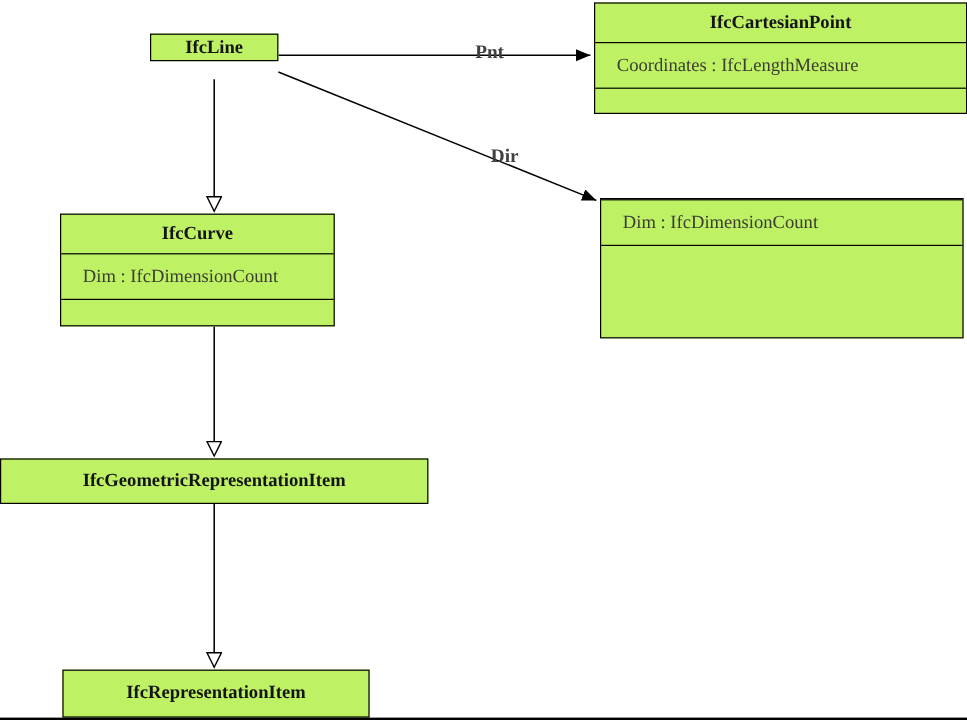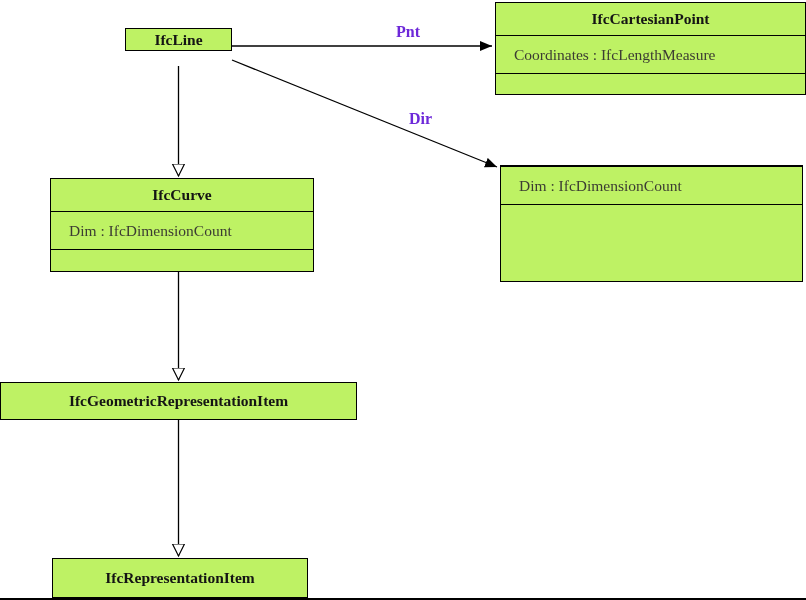--- a/index.html
+++ b/index.html
@@ -36,21 +36,22 @@
   .uml-attr { white-space: nowrap; }
   .uml-empty {
     border-top: 1px solid #000;
     flex: 1 0 auto;
     min-height: 16px;
   }
   .edge-label {
     position: absolute;
     font-weight: 700;
     font-size: 16px;
-    color: #6d28d9;
+    color: #404040;
+    margin-top: 12px;
   }
   svg.edges {
     position: absolute;
     left: 0; top: 0;
     pointer-events: none;
   }
   .frame-bottom {
     position: absolute;
     left: 0; top: 598px;
     width: 806px; height: 2px;
@@ -91,21 +92,21 @@
   <div class="uml-empty"></div>
 </div>
 
 <div class="uml-class" style="left:500px; top:165px; width:303px; height:117px;">
   <div class="uml-attrs">
     <div class="uml-attr">Dim : IfcDimensionCount</div>
   </div>
   <div class="uml-empty"></div>
 </div>
 
-<div class="uml-class" style="left:50px; top:178px; width:264px; height:94px;">
+<div class="uml-class" style="left:50px; top:178px; width:229px; height:94px;">
   <div class="uml-title">IfcCurve</div>
   <div class="uml-attrs">
     <div class="uml-attr">Dim : IfcDimensionCount</div>
   </div>
   <div class="uml-empty"></div>
 </div>
 
 <div class="uml-class single" style="left:0px; top:382px; width:357px; height:38px;">
   <div class="uml-title">IfcGeometricRepresentationItem</div>
 </div>

